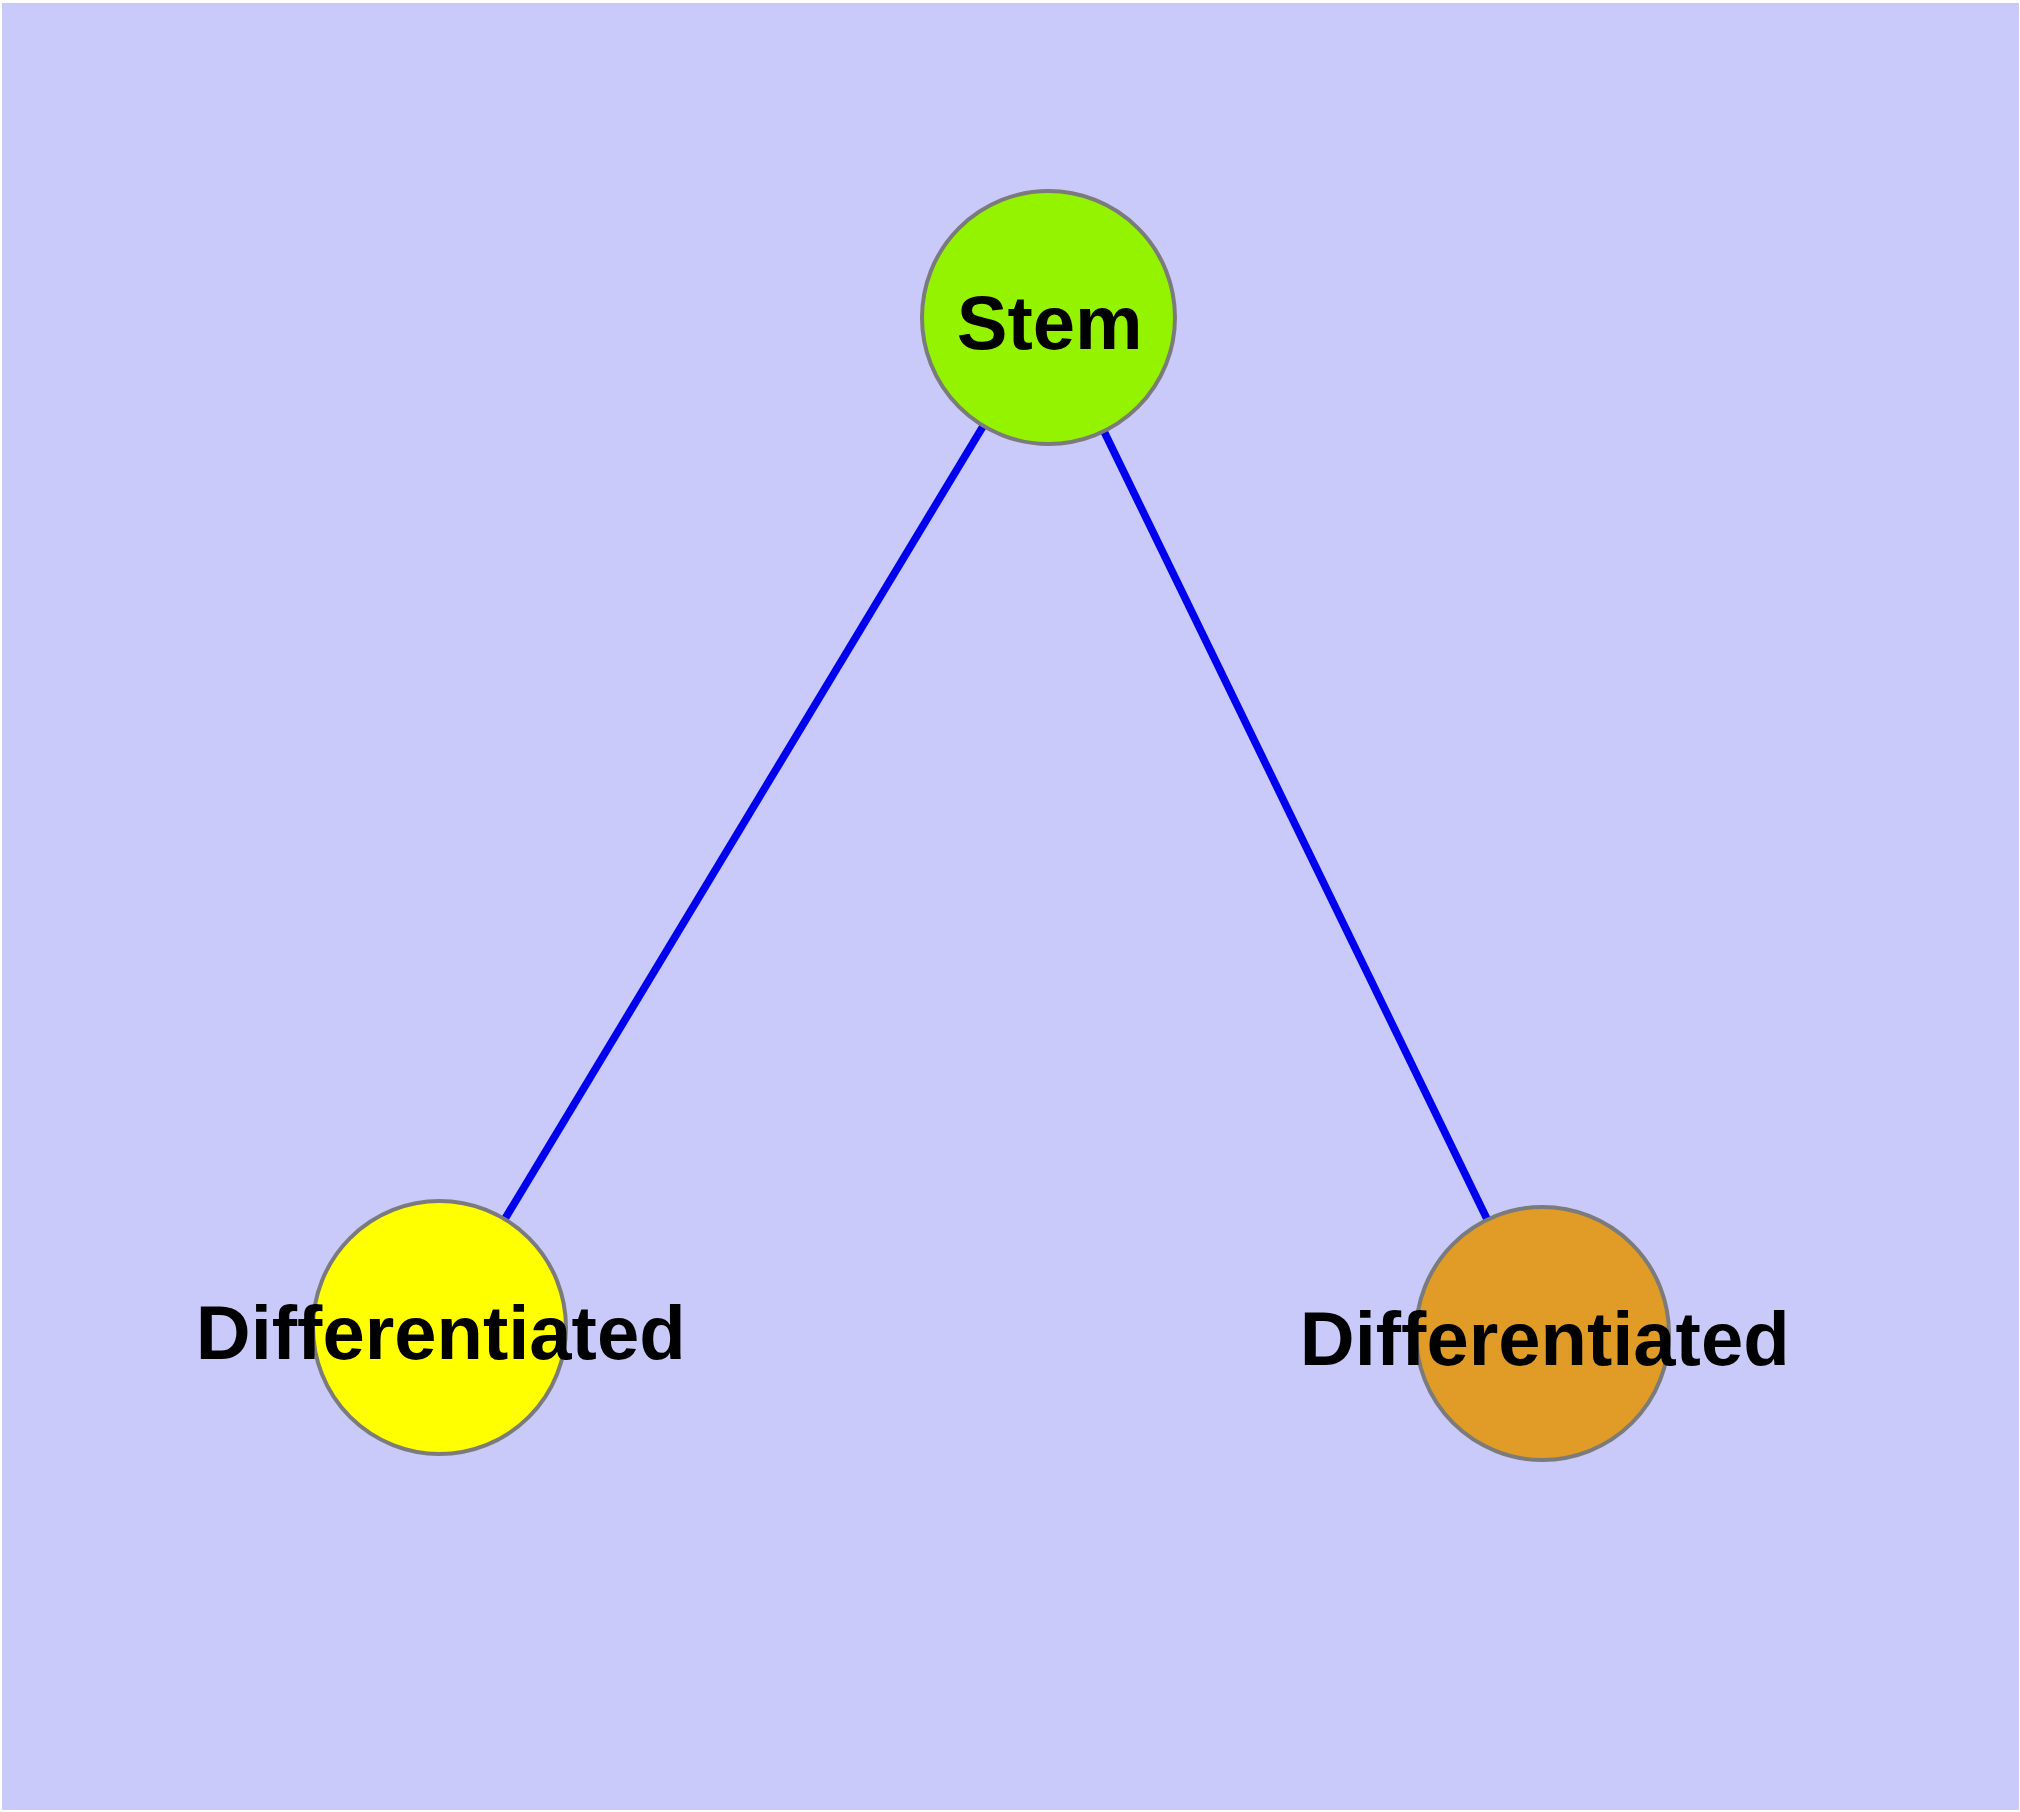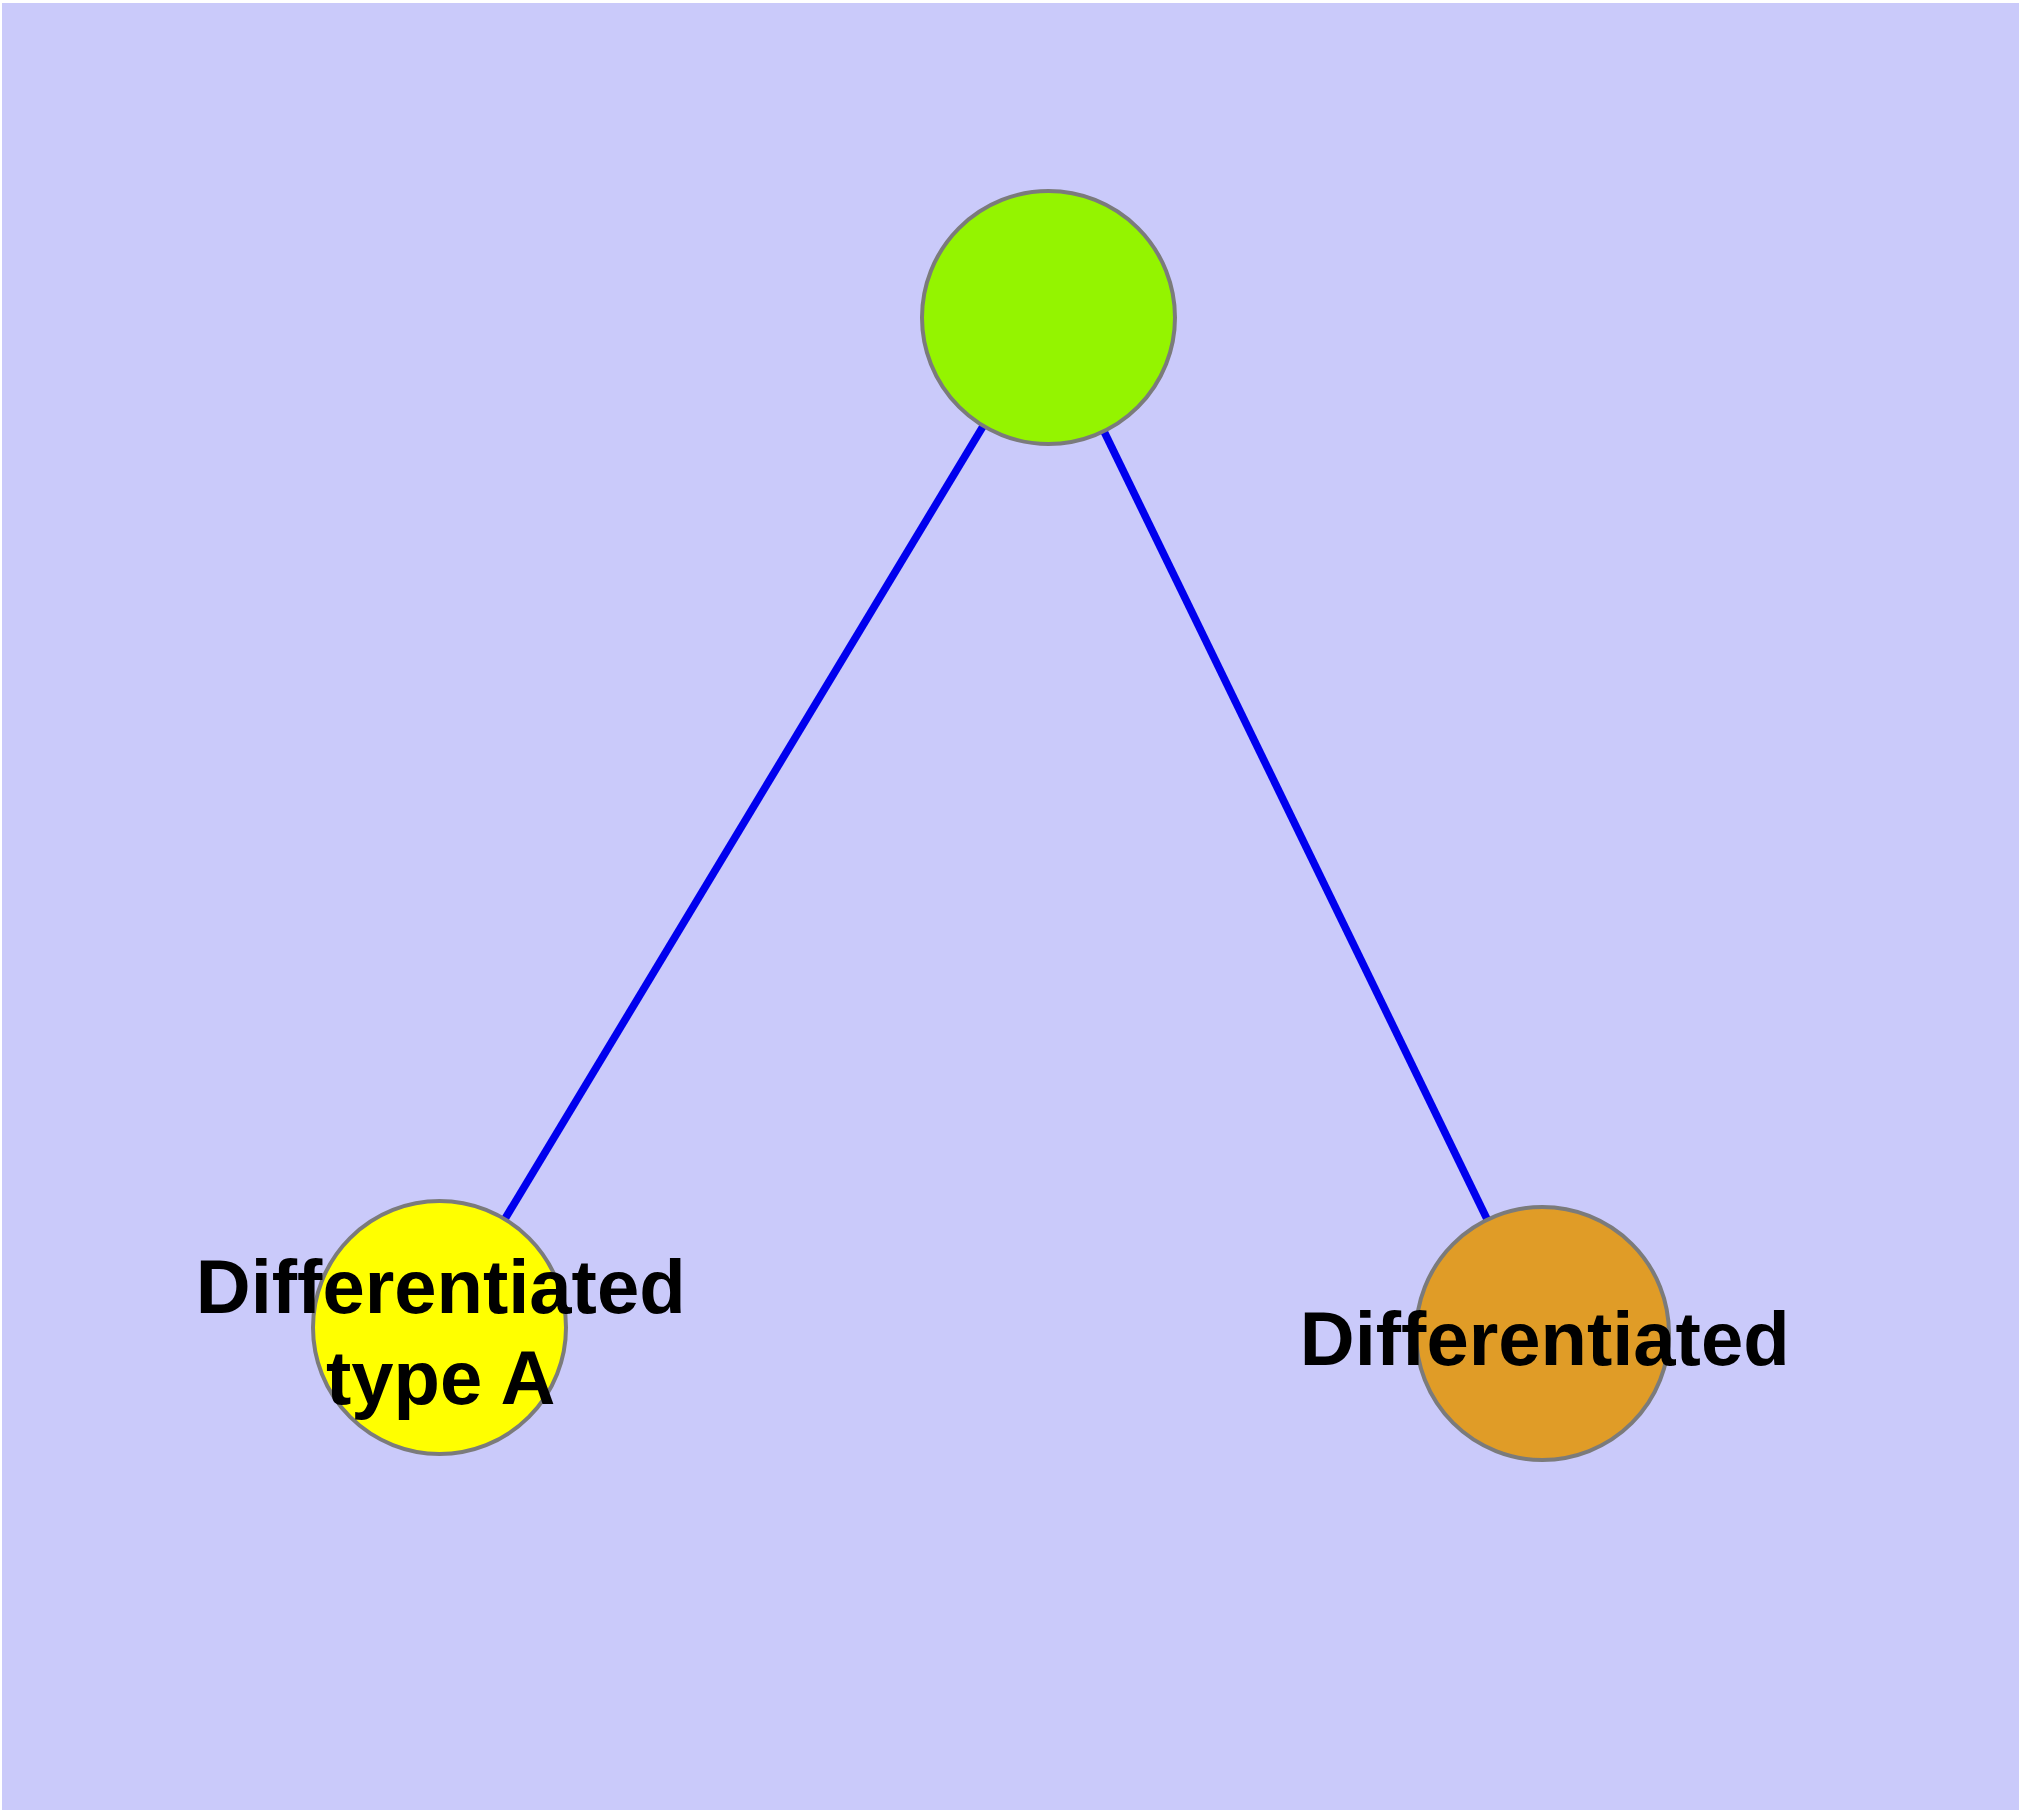--- a/index.html
+++ b/index.html
@@ -59,24 +59,26 @@
     <line x1="1235" y1="371" x2="516" y2="1563" stroke-width="9" stroke="#0000ee"></line>
     <line x1="1235" y1="371" x2="1818" y2="1570" stroke-width="9" stroke="#0000ee"></line>
   </svg>
 
   <div class="node node-stem" style="background-color: rgb(148, 244, 0);"></div>
 
   <div class="node node-type-a" style="background-color: rgb(255, 255, 0);"></div>
 
   <div class="node node-type-b" style="background-color: rgb(224, 156, 39);"></div>
 
+  <div class="node-label label-stem">
+    <div>Stem</div>
+  </div>
 
   <div class="node-label label-type-a">
     <div>Differentiated</div>
-    <div>type A</div>
   </div>
 
   <div class="node-label label-type-b">
     <div>Differentiated</div>
   </div>
 
 </div>
 
 
 </body></html>

